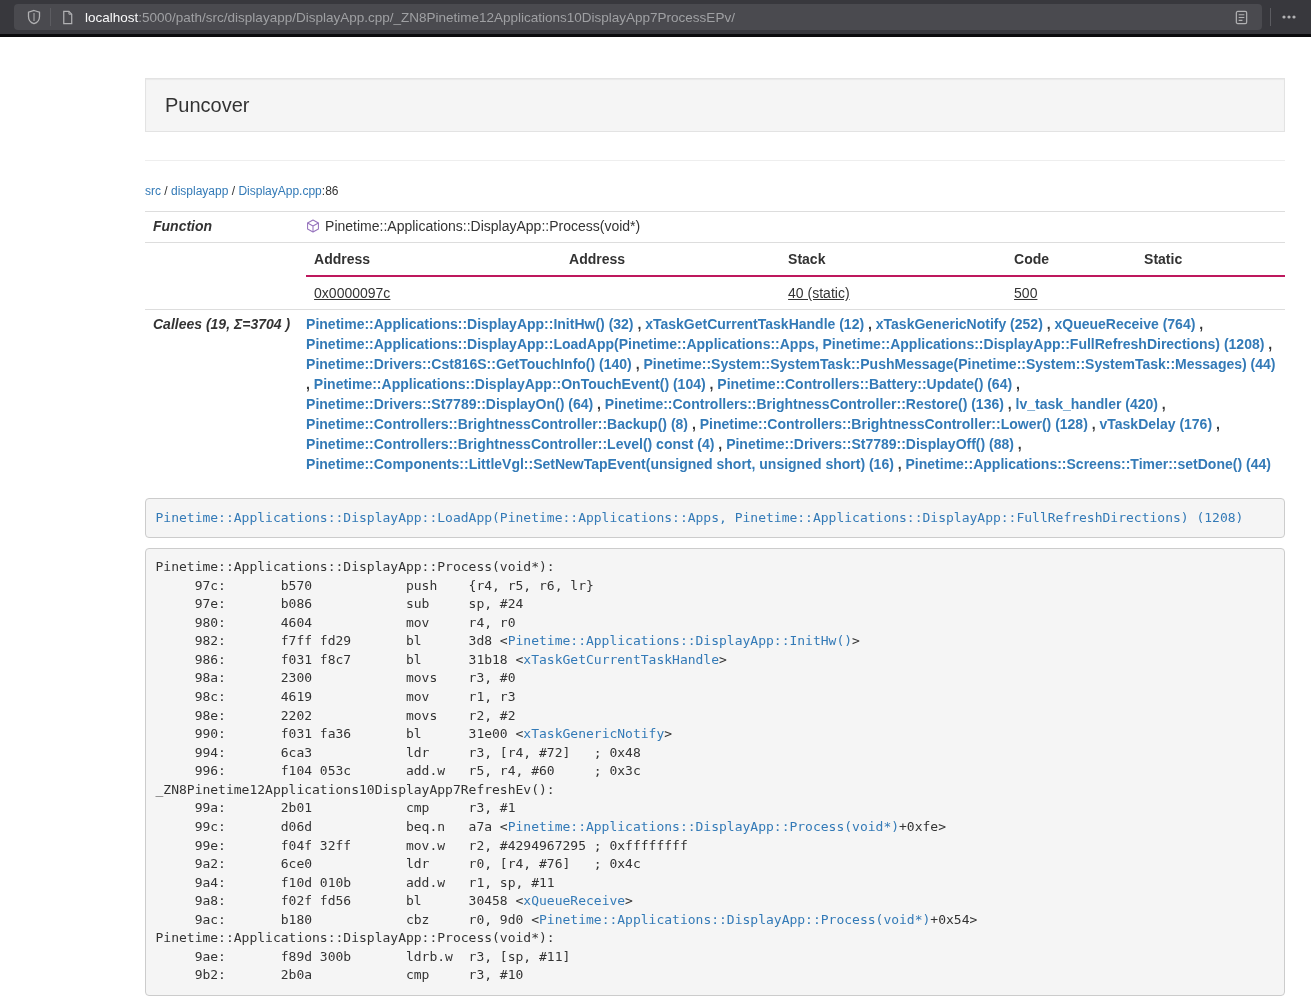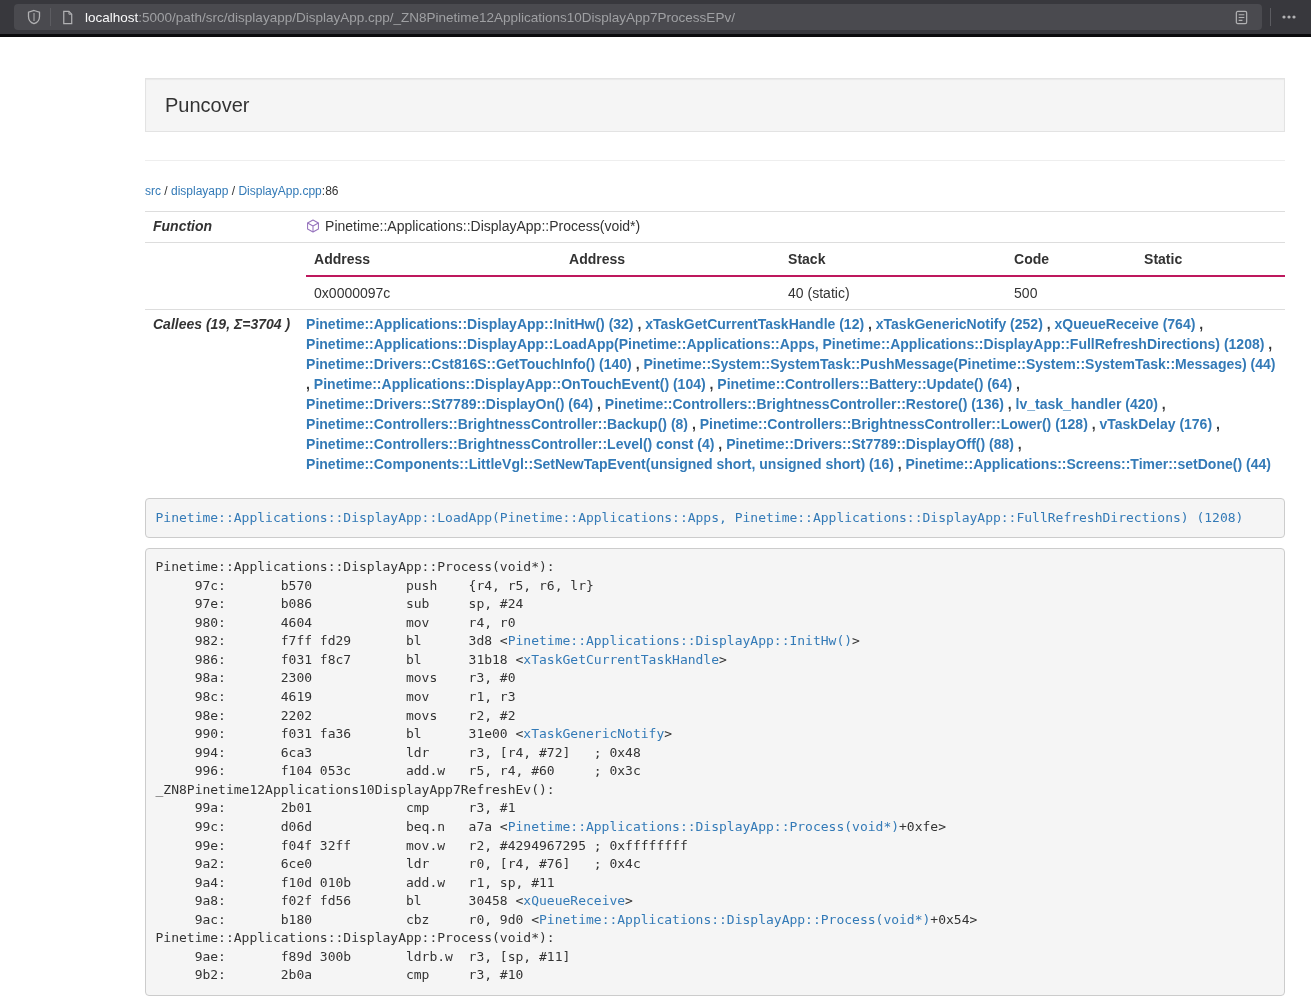--- a/index.html
+++ b/index.html
@@ -49,21 +49,21 @@
     text-align:left; vertical-align:top; font-size:14px; line-height:20px;
   }
   table.main > tbody > tr > th { width:143px; font-weight:bold; white-space:nowrap;font-style:italic; }
   td.nest { padding:0 0 0 8px !important; }
 
   table.inner { width:100%; border-collapse:collapse; }
   table.inner th {
     padding:6px 8px; text-align:left; font-weight:bold;
     border-bottom:2px solid #be185d; line-height:20px;
   }
-  table.inner td { padding:6px 8px; line-height:20px; }
+  table.inner td { padding:6px 8px; line-height:20px;text-decoration:underline; }
   .col-address { width:255px; } .col-remarks { width:219px; }
   .col-stack { width:226px; }  .col-code { width:130px; }
 
   .cube-icon { display:inline-block; vertical-align:-2px; margin-right:5px; }
 
   .callees-cell a, .callees-cell span.csep { line-height:20px;font-weight:bold; }
 
   pre.codebox {
     font-family:"DejaVu Sans Mono", monospace; font-size:13px; line-height:1.4285;
     background:#f5f5f5; border:1px solid #ccc; border-radius:4px;

